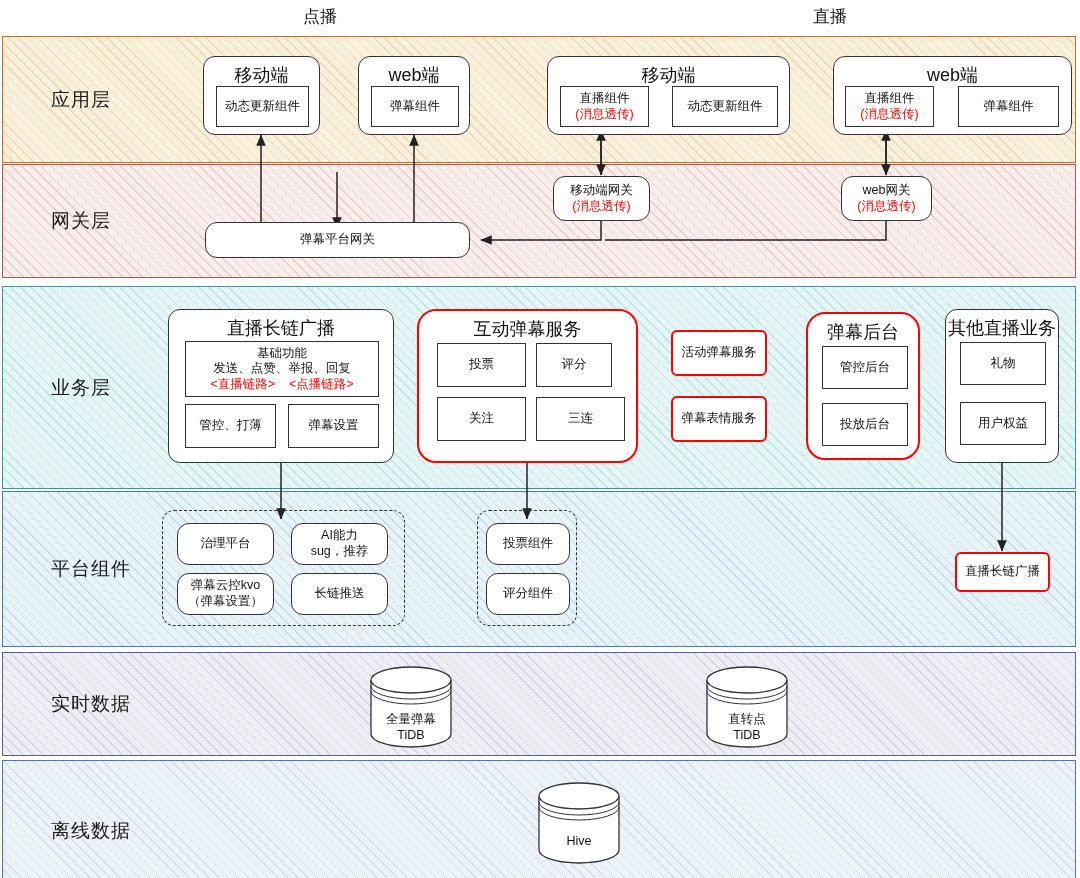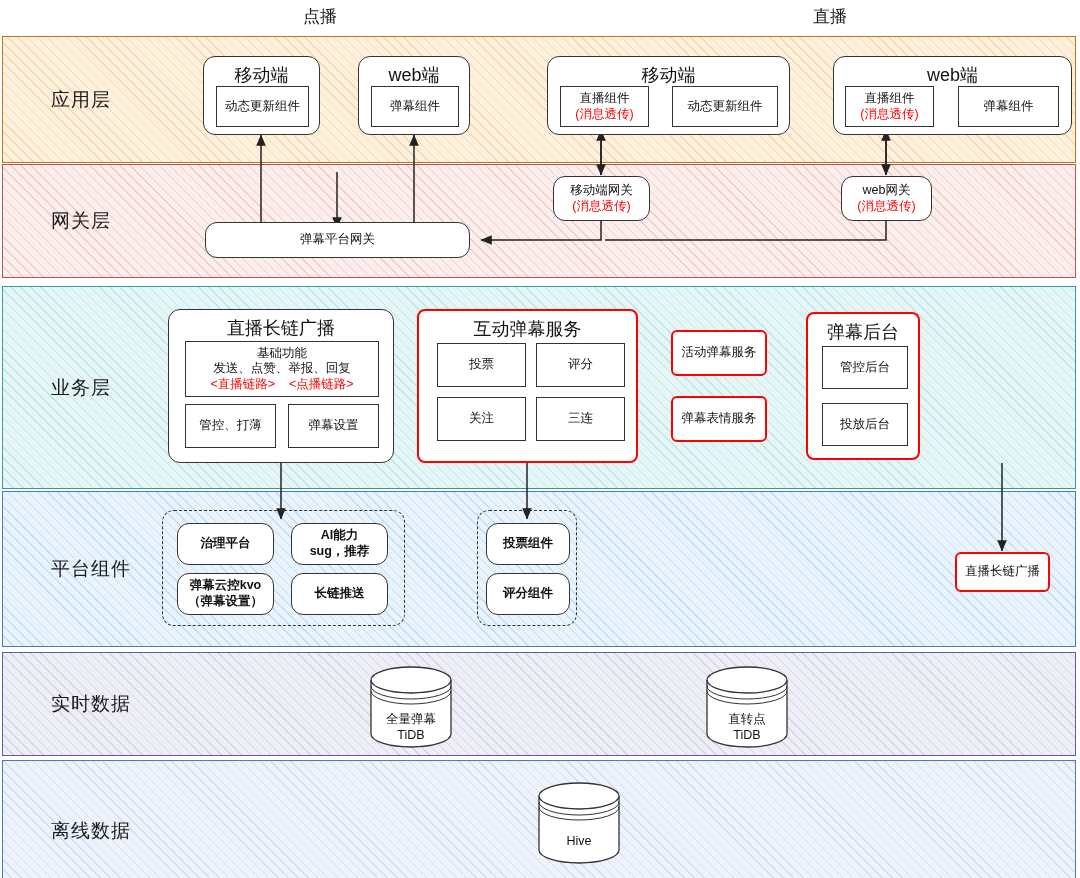--- a/index.html
+++ b/index.html
@@ -26,23 +26,23 @@
     background-image:repeating-linear-gradient(45deg,rgba(130,130,175,.24) 0 1px,transparent 1px 7px);}
   .band-off{border:1.5px solid #4a79c4;background-color:#eef2fa;
     background-image:repeating-linear-gradient(45deg,rgba(120,160,215,.24) 0 1px,transparent 1px 7px);}
 
   
   .node{position:absolute;box-sizing:border-box;background:#fff;
      display:flex;flex-direction:column;align-items:center;justify-content:center;
      text-align:center;color:#111;line-height:1.25;}
   .rect{border:1.3px solid #333;}
   .round{border:1.3px solid #333;border-radius:12px;}
-  .round-red{border:2.4px solid #ff0000;border-radius:8px;}
+  .round-red{border:2.4px solid #ff0000;border-radius:19px;}
   .rect-red{border:2.4px solid #ff0000;border-radius:6px;}
-  .dashed{border:1.6px dashed #333;border-radius:12px;background:transparent;font-weight:bold;}
+  .dashed{border:1.6px dashed #333;border-radius:12px;background:transparent;}
   .grp-title{position:absolute;top:7px;left:0;right:0;text-align:center;font-size:18px;color:#111;}
   .t12{font-size:12.5px;}
   .red{color:#ff0000;}
   .nb{white-space:nowrap;}
 
   
   .cyl{position:absolute;width:86px;height:82px;}
   .cyl svg{display:block;}
   .cyl .cyl-label{position:absolute;left:0;right:0;top:46px;text-align:center;font-size:12.5px;
       color:#111;line-height:1.25;}
@@ -180,21 +180,21 @@
     <div class="node rect" style="left:119px;top:94px;width:91px;height:44px;">
       <span class="t12">弹幕设置</span>
     </div>
   </div>
 
   <div class="node round-red" style="left:417px;top:309px;width:221px;height:154px;">
     <div class="grp-title">互动弹幕服务</div>
     <div class="node rect" style="left:18px;top:32px;width:89px;height:44px;">
       <span class="t12">投票</span>
     </div>
-    <div class="node rect" style="left:117px;top:32px;width:89px;height:44px;">
+    <div class="node rect" style="left:117px;top:32px;width:76px;height:44px;">
       <span class="t12">评分</span>
     </div>
     <div class="node rect" style="left:18px;top:86px;width:89px;height:44px;text-align:center;">
       <span class="t12">关注</span>
     </div>
     <div class="node rect" style="left:117px;top:86px;width:89px;height:44px;">
       <span class="t12">三连</span>
     </div>
   </div>
 
@@ -208,20 +208,29 @@
   <div class="node round-red" style="left:806px;top:312px;width:114px;height:148px;">
     <div class="grp-title">弹幕后台</div>
     <div class="node rect" style="left:14px;top:32px;width:86px;height:43px;">
       <span class="t12">管控后台</span>
     </div>
     <div class="node rect" style="left:14px;top:89px;width:86px;height:43px;">
       <span class="t12">投放后台</span>
     </div>
   </div>
 
+  <div class="node round" style="left:945px;top:309px;width:114px;height:154px;">
+    <div class="grp-title">其他直播业务</div>
+    <div class="node rect" style="left:14px;top:32px;width:86px;height:43px;">
+      <span class="t12">礼物</span>
+    </div>
+    <div class="node rect" style="left:14px;top:92px;width:86px;height:43px;">
+      <span class="t12">用户权益</span>
+    </div>
+  </div>
 
   <div class="node dashed" style="left:162px;top:510px;width:243px;height:116px;">
     <div class="node round" style="left:14px;top:12px;width:97px;height:42px;">
       <span class="t12">治理平台</span>
     </div>
     <div class="node round" style="left:128px;top:12px;width:97px;height:42px;">
       <span class="t12">AI能力</span>
       <span class="t12">sug，推荐</span>
     </div>
     <div class="node round" style="left:14px;top:62px;width:97px;height:42px;">

